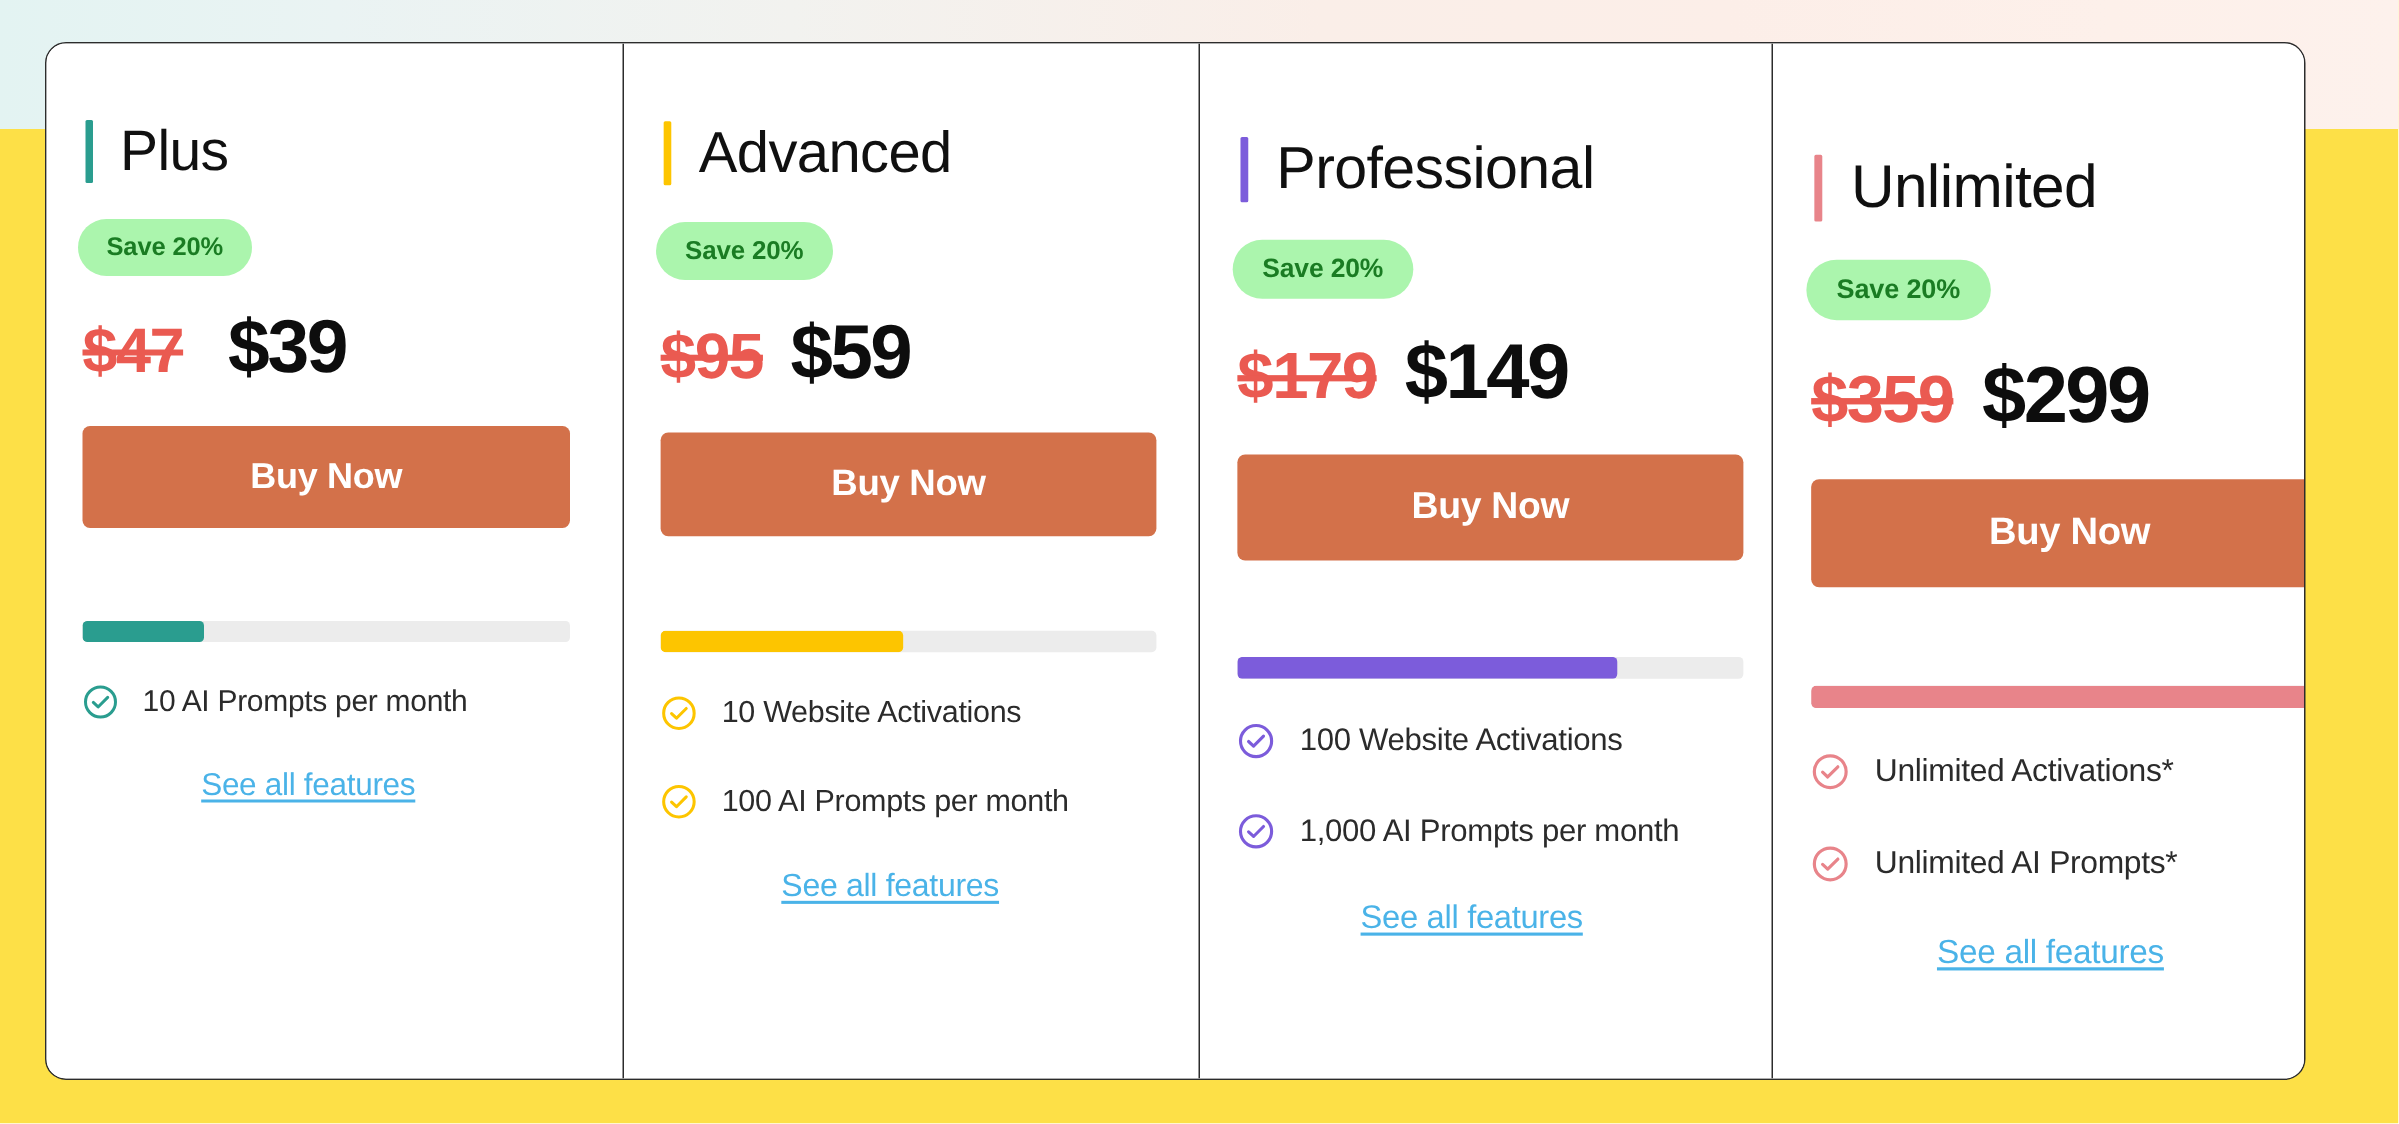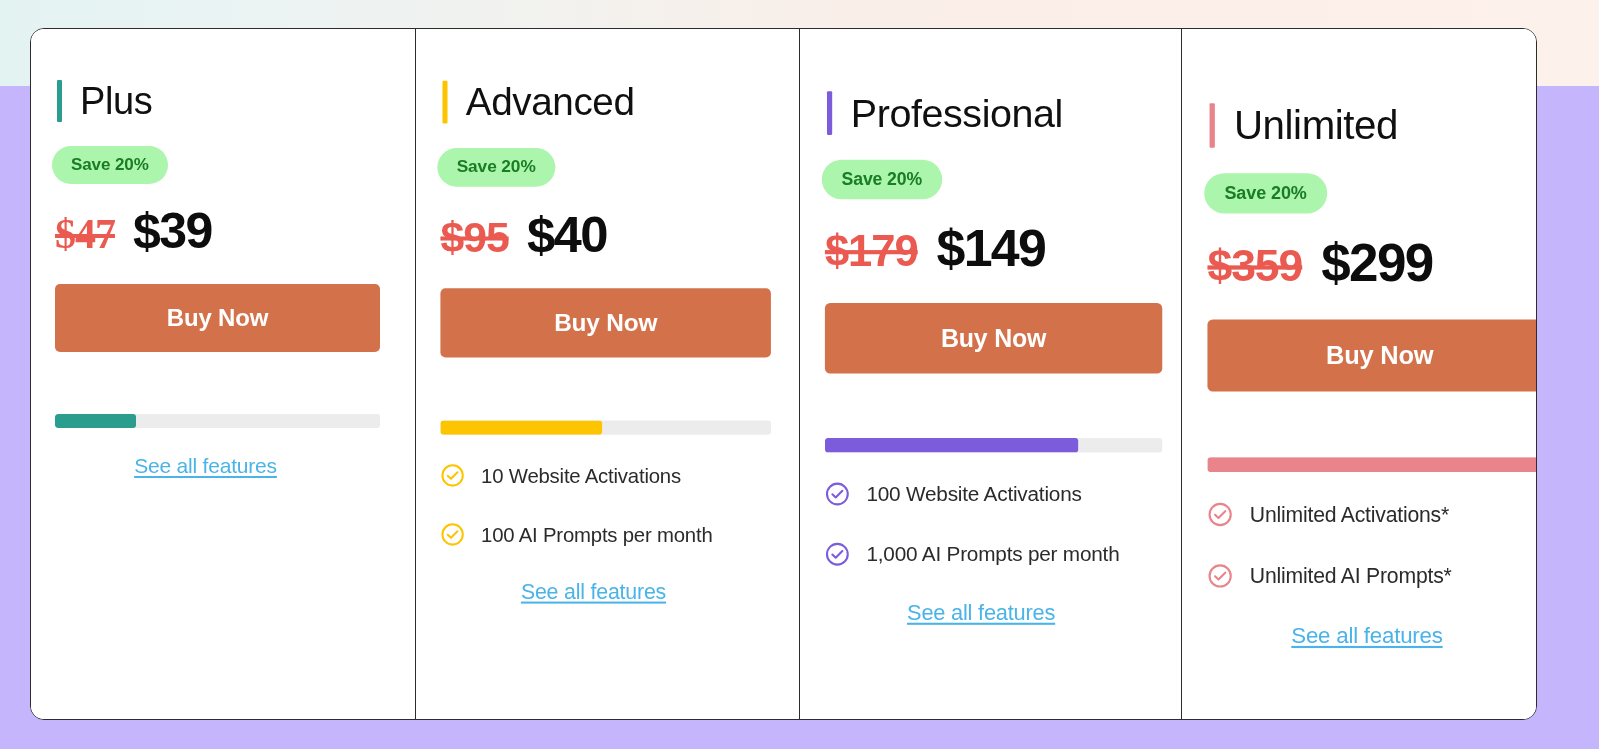--- a/index.html
+++ b/index.html
@@ -8,21 +8,21 @@
     width: 1599px;
     height: 749px;
     overflow: hidden;
     font-family: "Liberation Sans", sans-serif;
   }
 
   #stage {
     position: relative;
     width: 1599px;
     height: 749px;
-    background: #c4b5fd;
+    background: #fde047;
   }
 
   
   #bg-band {
     position: absolute;
     left: 0;
     top: 0;
     width: 1599px;
     height: 86px;
     background: linear-gradient(90deg,
@@ -230,45 +230,54 @@
   <div id="pricing-card">
 
     <div class="plan-col c0">
       <div class="col-inner">
         <div class="plan-head">
           <span class="accent-bar" style="background: rgb(42, 157, 143);"></span>
           <span class="plan-name">Plus</span>
         </div>
         <div class="save-badge" style="background: rgb(171, 245, 173); color: rgb(26, 124, 35);">Save 20%</div>
         <div class="price-row">
-          <span class="price-old" style="color: rgb(234, 90, 81); font-family: Liberation Serif, serif;">$47</span>
-          <span class="price-new" style="color: rgb(13, 13, 13);">$39</span>
+          <span class="price-old" style="color: rgb(234, 90, 81);">$47</span>
+          <span class="price-new" style="color: rgb(13, 13, 13); margin-left: 12px;">$39</span>
         </div>
         <button class="buy-btn" style="background: rgb(211, 113, 74); color: rgb(255, 255, 255);">Buy Now</button>
         <div class="meter" style="background: rgb(236, 236, 236);">
           <div class="meter-fill" style="background: rgb(42, 157, 143); width: 25%;"></div>
         </div>
         <ul class="features">
+          <li class="feature-item">
+            <span class="check-icon" style="color: rgb(42, 157, 143);">
+              <svg viewBox="0 0 24 24" width="24" height="24">
+                  <circle cx="12" cy="12" r="10" fill="none" stroke="currentColor" stroke-width="2"></circle>
+                  <path d="M7.2 12.3 L10.4 15.3 L16.8 8.9" fill="none" stroke="currentColor" stroke-width="2" stroke-linecap="round" stroke-linejoin="round"></path>
+                </svg>
+            </span>
+            <span class="feature-text">10 AI Prompts per month</span>
+          </li>
         </ul>
         <div class="see-all-wrap">
           <a class="see-all" style="color: rgb(74, 179, 232);">See all features</a>
         </div>
       </div>
     </div>
 
     <div class="plan-col c1">
       <div class="col-inner">
         <div class="plan-head">
           <span class="accent-bar" style="background: rgb(253, 197, 0);"></span>
           <span class="plan-name">Advanced</span>
         </div>
         <div class="save-badge" style="background: rgb(171, 245, 173); color: rgb(26, 124, 35);">Save 20%</div>
         <div class="price-row">
           <span class="price-old" style="color: rgb(234, 90, 81);">$95</span>
-          <span class="price-new" style="color: rgb(13, 13, 13);">$40</span>
+          <span class="price-new" style="color: rgb(13, 13, 13);">$59</span>
         </div>
         <button class="buy-btn" style="background: rgb(211, 113, 74); color: rgb(255, 255, 255);">Buy Now</button>
         <div class="meter" style="background: rgb(236, 236, 236);">
           <div class="meter-fill" style="background: rgb(253, 197, 0); width: 49%;"></div>
         </div>
         <ul class="features">
           <li class="feature-item">
             <span class="check-icon" style="color: rgb(253, 197, 0);">
               <svg viewBox="0 0 24 24" width="24" height="24">
                   <circle cx="12" cy="12" r="10" fill="none" stroke="currentColor" stroke-width="2"></circle>

